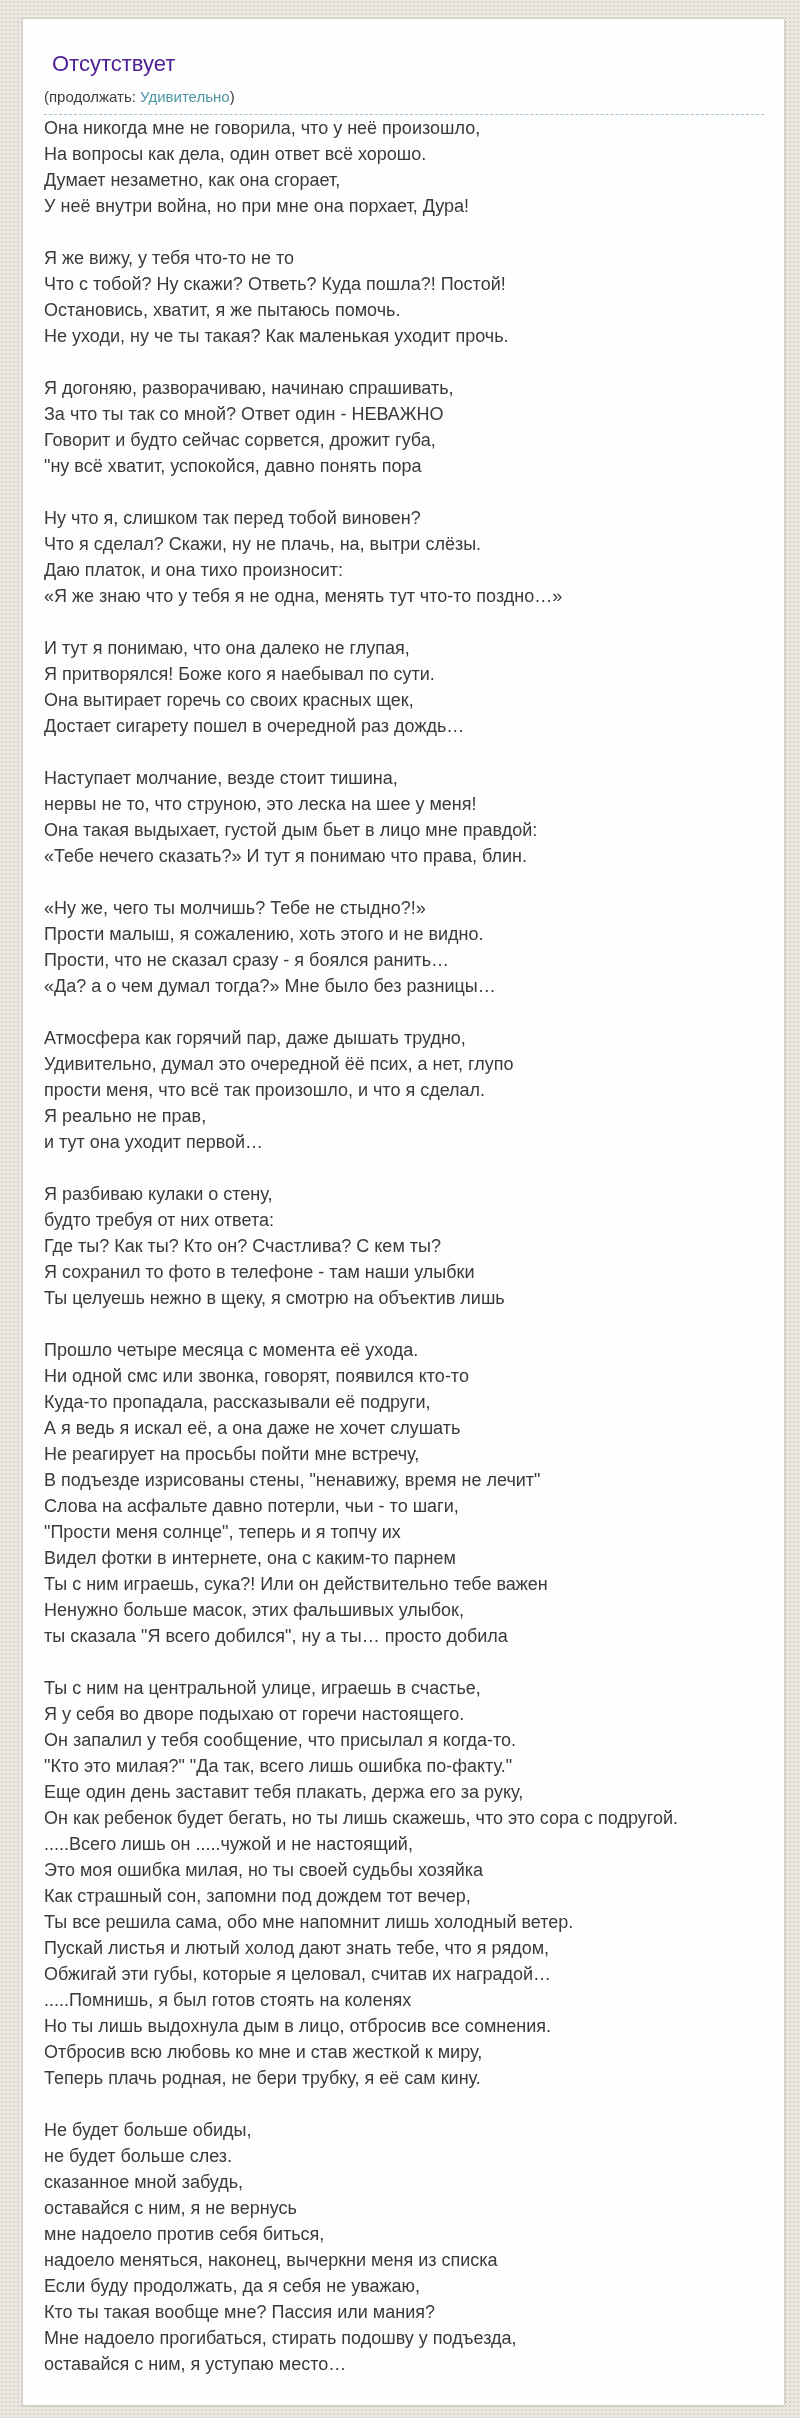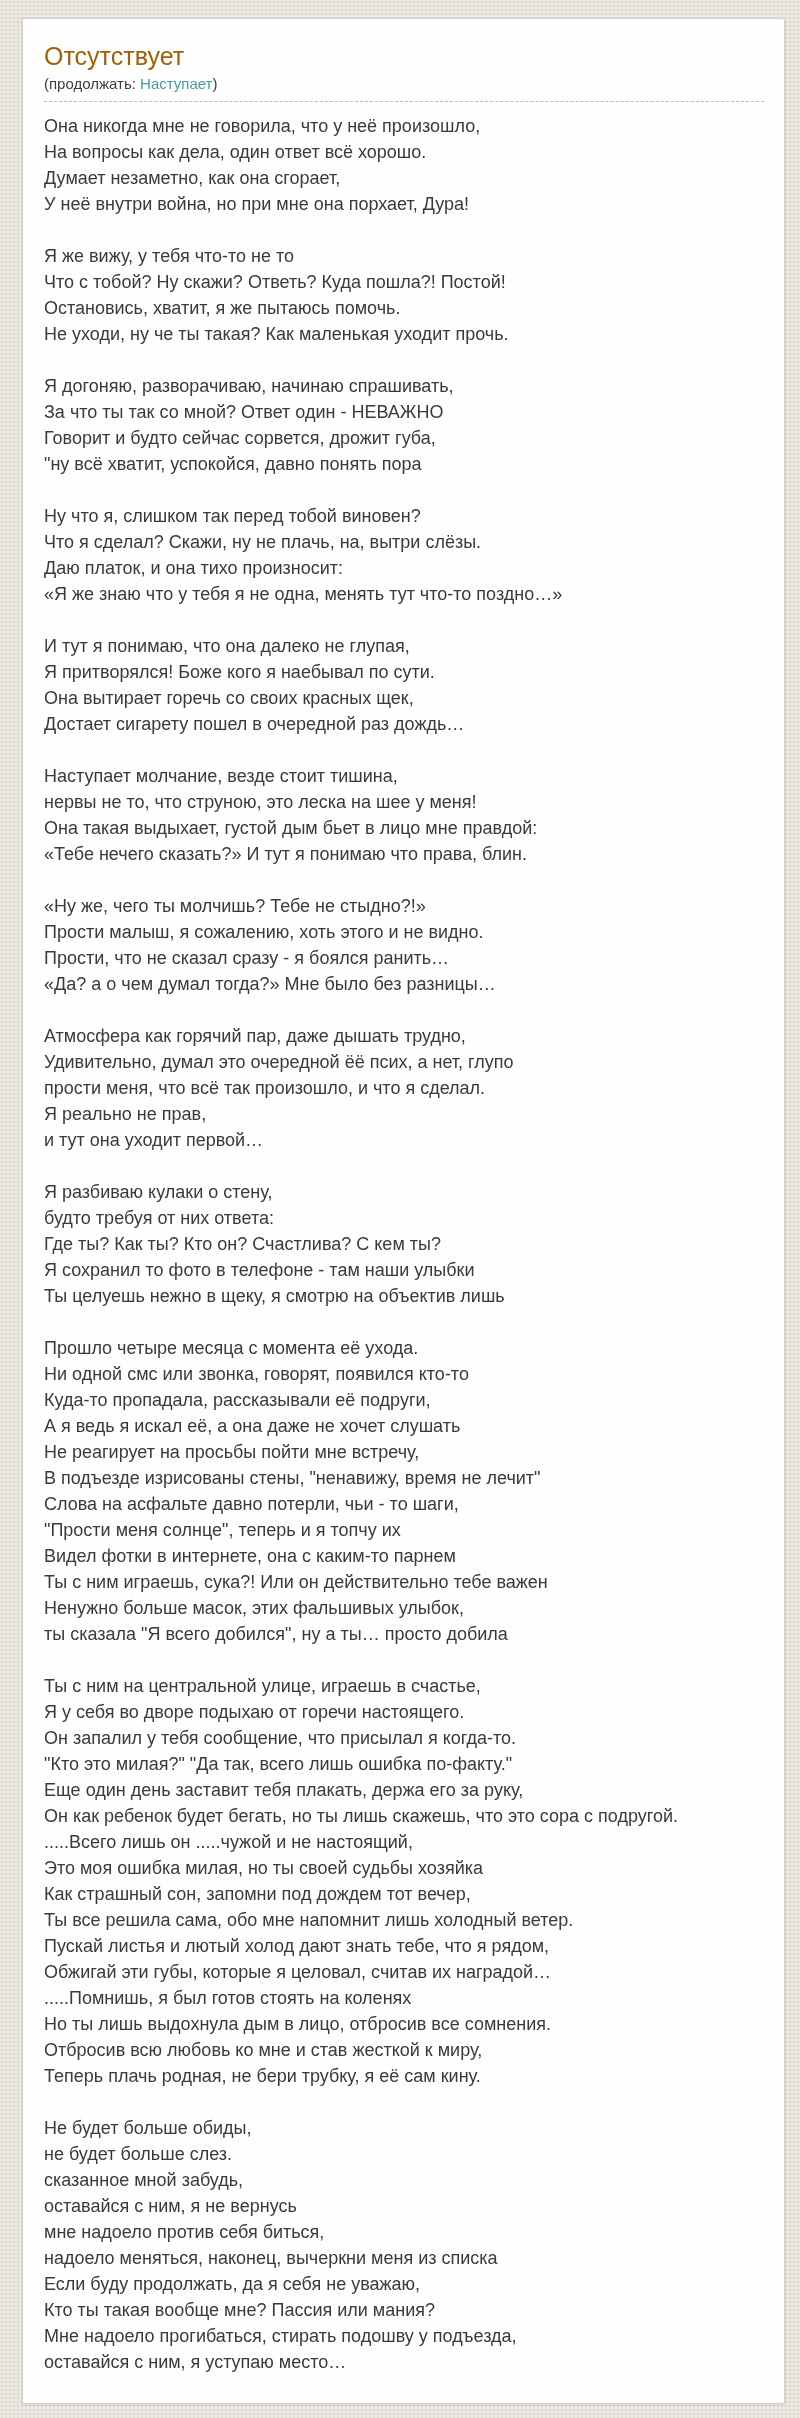--- a/index.html
+++ b/index.html
@@ -20,54 +20,53 @@
     box-sizing: border-box;
     width: 763px;
     margin: 18px 15px 22px 22px;
     background: #fefefe;
     border: 1px solid #d3cfc8;
     border-radius: 2px;
     box-shadow: 0 1px 3px rgba(0,0,0,0.08);
     padding: 22px 20px 28px 21px;
   }
   h1.song-title {
-    margin: 0;
-    font-size: 25px;
+    margin: 8px;
+    font-size: 22px;
     line-height: 30px;
     font-weight: normal;
-    color: #a16207;
+    color: #4c1d95;
   }
   .performer-line {
     margin-top: 3px;
     font-size: 15px;
     line-height: 20px;
     color: #3c3c3c;
     padding-bottom: 7px;
     border-bottom: 1px dashed #a3c4d6;
   }
   .performer-line a {
     color: #4d98a5;
     text-decoration: none;
     cursor: pointer;
   }
   .lyrics {
-    margin-top: 11px;
     font-size: 18px;
     line-height: 26px;
     color: #3a3a3a;
     white-space: pre-line;
   }
 </style>
 </head>
 <body>
 
 <div class="card">
   <h1 class="song-title">Отсутствует</h1>
   <div class="performer-line">
-    <span>(продолжать: </span><a href="#">Наступает</a><span>)</span>
+    <span>(продолжать: </span><a href="#">Удивительно</a><span>)</span>
   </div>
   <div class="lyrics">Она никогда мне не говорила, что у неё произошло,
 На вопросы как дела, один ответ всё хорошо.
 Думает незаметно, как она сгорает,
 У неё внутри война, но при мне она порхает, Дура!
 
 Я же вижу, у тебя что-то не то
 Что с тобой? Ну скажи? Ответь? Куда пошла?! Постой!
 Остановись, хватит, я же пытаюсь помочь.
 Не уходи, ну че ты такая? Как маленькая уходит прочь.

